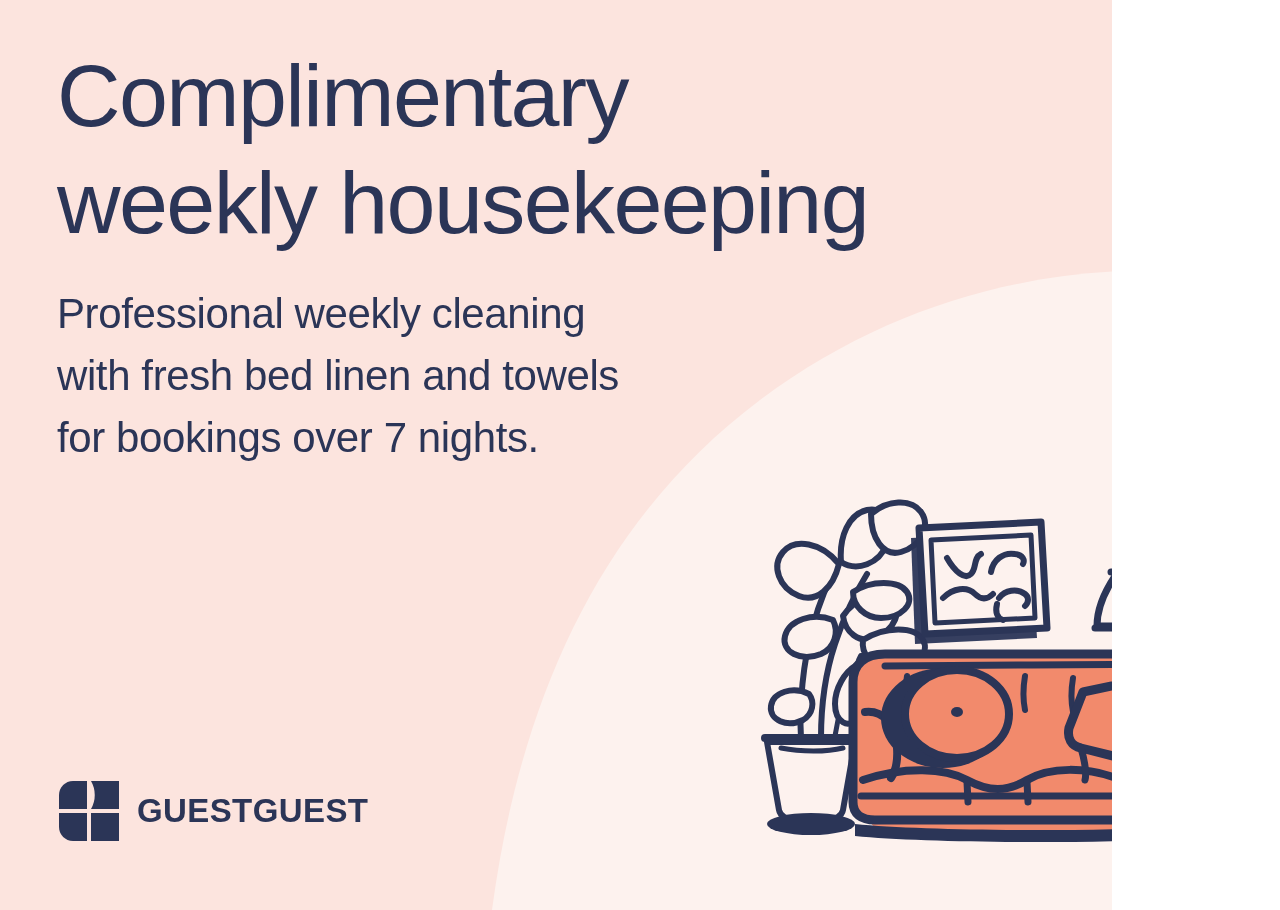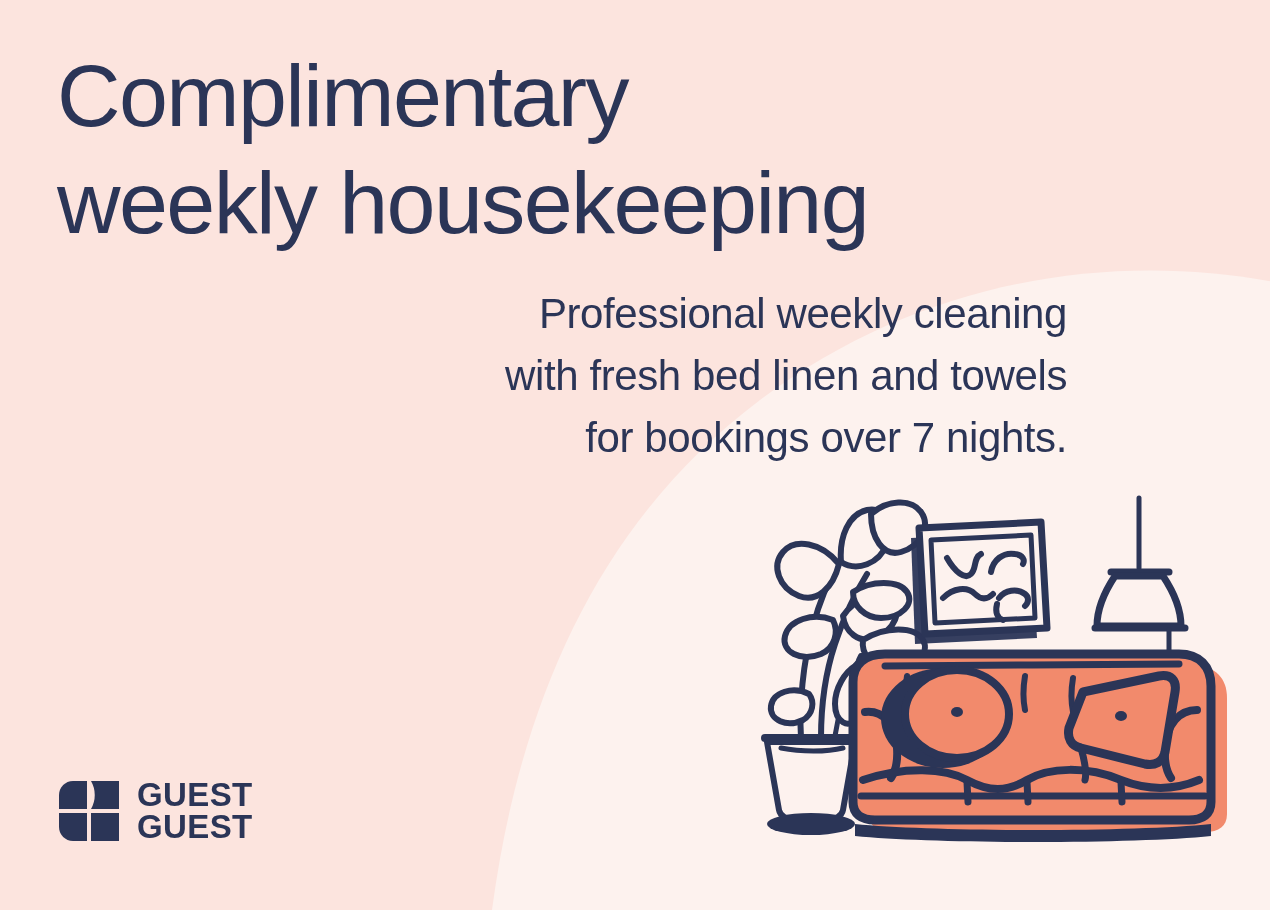--- a/index.html
+++ b/index.html
@@ -3,21 +3,21 @@
 <meta charset="utf-8">
 <title>Complimentary weekly housekeeping</title>
 <style>
   html, body {
     margin: 0;
     padding: 0;
     background: #ffffff;
   }
   #banner {
     position: relative;
-    width: 1270px;
+    width: 1112px;
     height: 910px;
     overflow: hidden;
     background: #a3a3a3;
     font-family: "Liberation Sans", sans-serif;
   }
   #bg-svg {
     position: absolute;
     inset: 0;
     width: 1280px;
     height: 910px;
@@ -42,35 +42,34 @@
   }
   #subheadline {
     margin: 26px 0 0 0;
     color: #2B3557;
     font-family: "Liberation Sans", sans-serif;
     font-size: 42px;
     font-weight: 400;
     line-height: 1.48;
     letter-spacing: -0.4px;
     white-space: pre-line;
-    text-align: right;
   }
   #logo {
     position: absolute;
     left: 57px;
     top: 779px;
     display: flex;
     align-items: center;
     gap: 16px;
     z-index: 4;
   }
   #logo-mark { display: block; }
   #logo-wordmark {
     display: flex;
-    flex-direction: column;
+    flex-direction: row;
     color: #2B3557;
     font-family: "Liberation Sans", sans-serif;
     font-weight: 700;
     font-size: 33px;
     line-height: 0.97;
     letter-spacing: 0.4px;
   }
   #illustration {
     position: absolute;
     left: 735px;

